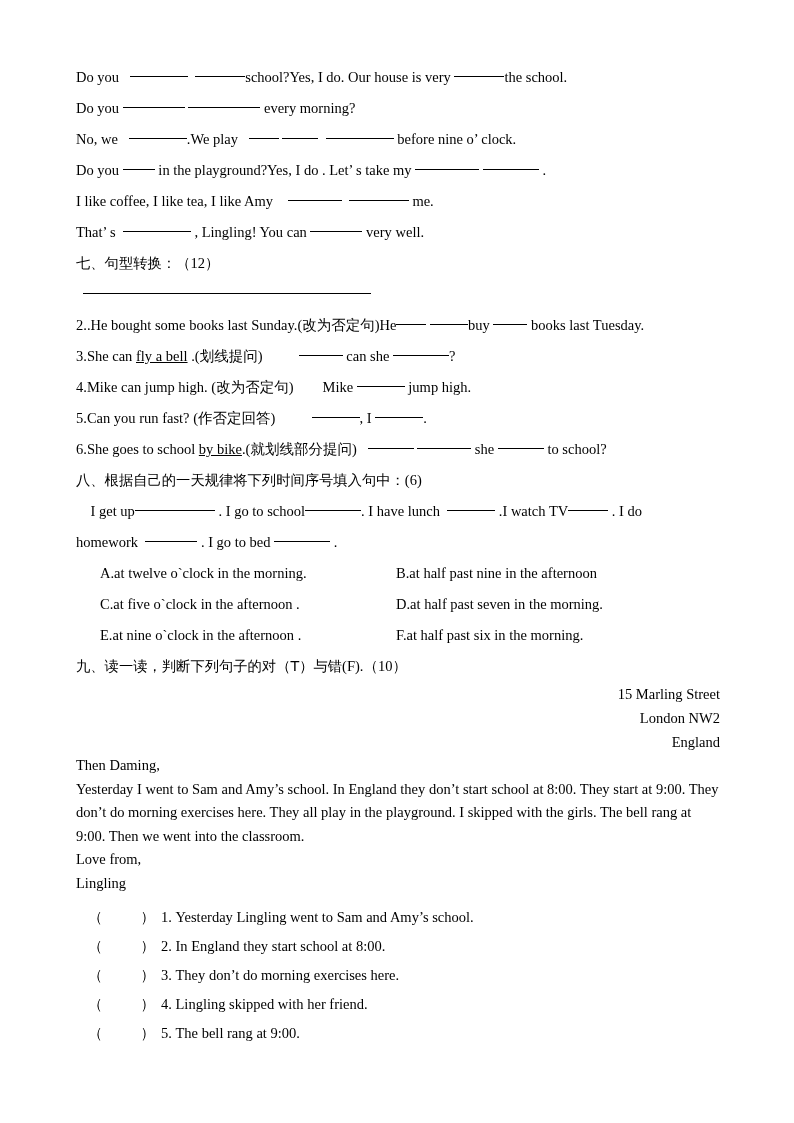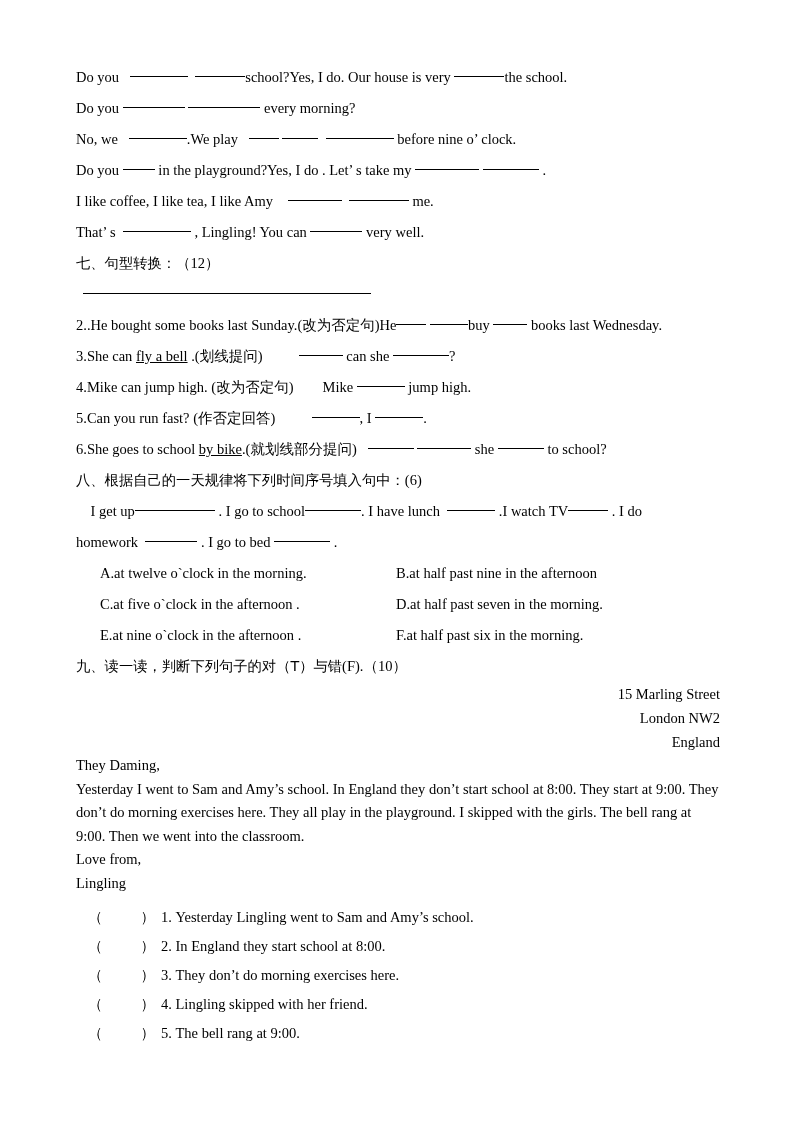--- a/index.html
+++ b/index.html
@@ -105,21 +105,21 @@
       <div class="line"><span>Do you </span><span class="bl" style="width: 62px;">&nbsp;</span><span class="sp">&nbsp;</span><span class="bl" style="width: 72px;">&nbsp;</span><span> every morning?</span></div>
       <div class="line"><span>No, we </span><span class="sp">&nbsp;&nbsp;</span><span class="bl" style="width: 58px;">&nbsp;</span><span>.We play</span><span class="sp">&nbsp;&nbsp;&nbsp;</span><span class="bl" style="width: 30px;">&nbsp;</span><span class="sp">&nbsp;</span><span class="bl" style="width: 36px;">&nbsp;</span><span class="sp">&nbsp;&nbsp;</span><span class="bl" style="width: 68px;">&nbsp;</span><span> before nine o’ clock.</span></div>
       <div class="line"><span>Do you </span><span class="bl" style="width: 32px;">&nbsp;</span><span> in the playground?Yes, I do . Let’ s take my </span><span class="bl" style="width: 64px;">&nbsp;</span><span class="sp">&nbsp;</span><span class="bl" style="width: 56px;">&nbsp;</span><span> .</span></div>
       <div class="line"><span>I like coffee, I like tea, I like Amy</span><span class="sp">&nbsp;&nbsp;&nbsp;&nbsp;</span><span class="bl" style="width: 54px;">&nbsp;</span><span class="sp">&nbsp;&nbsp;</span><span class="bl" style="width: 60px;">&nbsp;</span><span> me.</span></div>
       <div class="line"><span>That’ s</span><span class="sp">&nbsp;&nbsp;</span><span class="bl" style="width: 68px;">&nbsp;</span><span> , Lingling! You can </span><span class="bl" style="width: 52px;">&nbsp;</span><span> very well.</span></div>
     </div>
 
     <div class="line hdr"><span class="cn">七、句型转换：</span><span>（12）</span></div>
 
     <div class="line"><span class="sp">&nbsp;&nbsp;</span><span class="bl" style="width: 288px;">&nbsp;</span></div>
-    <div class="line"><span>2..He bought some books last Sunday.(改为否定句)He</span><span class="bl" style="width: 30px;">&nbsp;</span><span class="sp">&nbsp;</span><span class="bl" style="width: 38px;">&nbsp;</span><span>buy </span><span class="bl" style="width: 34px;">&nbsp;</span><span> books   last Wednesday.</span></div>
+    <div class="line"><span>2..He bought some books last Sunday.(改为否定句)He</span><span class="bl" style="width: 30px;">&nbsp;</span><span class="sp">&nbsp;</span><span class="bl" style="width: 38px;">&nbsp;</span><span>buy </span><span class="bl" style="width: 34px;">&nbsp;</span><span> books   last Tuesday.</span></div>
     <div class="line"><span>3.She can </span><span class="u">fly a bell</span><span> .(划线提问)</span><span class="sp">&nbsp;&nbsp;&nbsp;&nbsp;&nbsp;&nbsp;&nbsp;&nbsp;&nbsp;&nbsp;</span><span class="bl" style="width: 44px;">&nbsp;</span><span> can she </span><span class="bl" style="width: 56px;">&nbsp;</span><span>?</span></div>
     <div class="line"><span>4.Mike can jump high. (改为否定句)</span><span class="sp">&nbsp;&nbsp;&nbsp;&nbsp;&nbsp;&nbsp;&nbsp;&nbsp;</span><span>Mike </span><span class="bl" style="width: 48px;">&nbsp;</span><span> jump high.</span></div>
     <div class="line"><span>5.Can you run fast? (作否定回答)</span><span class="sp">&nbsp;&nbsp;&nbsp;&nbsp;&nbsp;&nbsp;&nbsp;&nbsp;&nbsp;&nbsp;</span><span class="bl" style="width: 48px;">&nbsp;</span><span>, I </span><span class="bl" style="width: 48px;">&nbsp;</span><span>.</span></div>
     <div class="line"><span>6.She goes to school </span><span class="u">by bike</span><span>.(就划线部分提问)</span><span class="sp">&nbsp;&nbsp;&nbsp;</span><span class="bl" style="width: 46px;">&nbsp;</span><span class="sp">&nbsp;</span><span class="bl" style="width: 54px;">&nbsp;</span><span> she </span><span class="bl" style="width: 46px;">&nbsp;</span><span> to school?</span></div>
 
     <div class="line hdr"><span class="cn">八、根据自己的一天规律将下列时间序号填入句中：</span><span>(6)</span></div>
 
     <div class="line"><span class="sp">&nbsp;&nbsp;&nbsp;&nbsp;</span><span>I get up</span><span class="bl" style="width: 80px;">&nbsp;</span><span> . I go to school</span><span class="bl" style="width: 56px;">&nbsp;</span><span>. I have lunch </span><span class="sp">&nbsp;</span><span class="bl" style="width: 48px;">&nbsp;</span><span> .I watch TV</span><span class="bl" style="width: 40px;">&nbsp;</span><span> . I do</span></div>
     <div class="line"><span>homework </span><span class="sp">&nbsp;</span><span class="bl" style="width: 52px;">&nbsp;</span><span> . I go to bed </span><span class="bl" style="width: 56px;">&nbsp;</span><span> .</span></div>
 
@@ -136,21 +136,21 @@
       <span class="opt-b">F.at half past six in the morning.</span>
     </div>
 
     <div class="line hdr"><span class="cn">九、读一读，判断下列句子的对（T）与错</span><span>(F).（10）</span></div>
 
     <div class="addr addr-1">15 Marling  Street</div>
     <div class="addr addr-2">London NW2</div>
     <div class="addr addr-3">England</div>
 
     <div class="letterbody">
-      <p>They Daming,</p>
+      <p>Then Daming,</p>
       <p>Yesterday I went to Sam and Amy’s school. In England they don’t start school at 8:00. They start at 9:00. They don’t do morning exercises here. They all play in the playground. I skipped with the girls. The bell rang at 9:00. Then we went into the classroom.</p>
       <p>Love from,</p>
       <p>Lingling</p>
     </div>
 
     <div style="height:8px"></div>
 
     <div class="tf-row">
       <span>（</span><span class="paren-gap"></span><span>）</span><span class="num-gap"></span><span>1.</span>&nbsp;<span>Yesterday Lingling went to Sam and Amy’s school.</span>
     </div>

